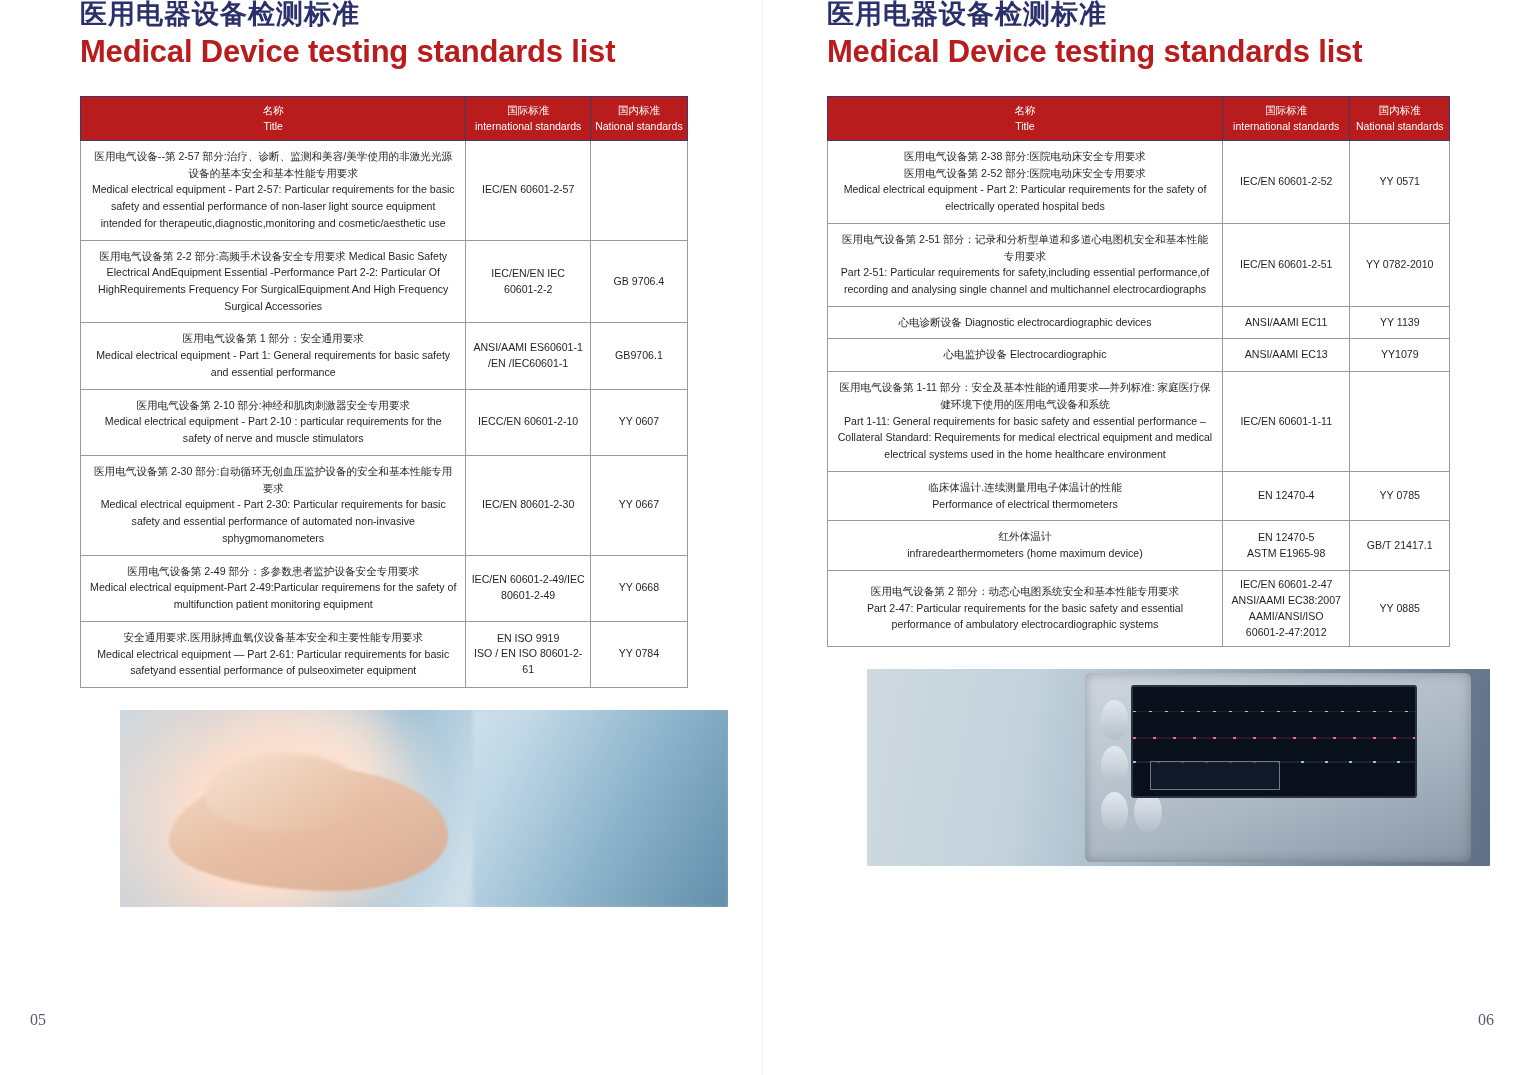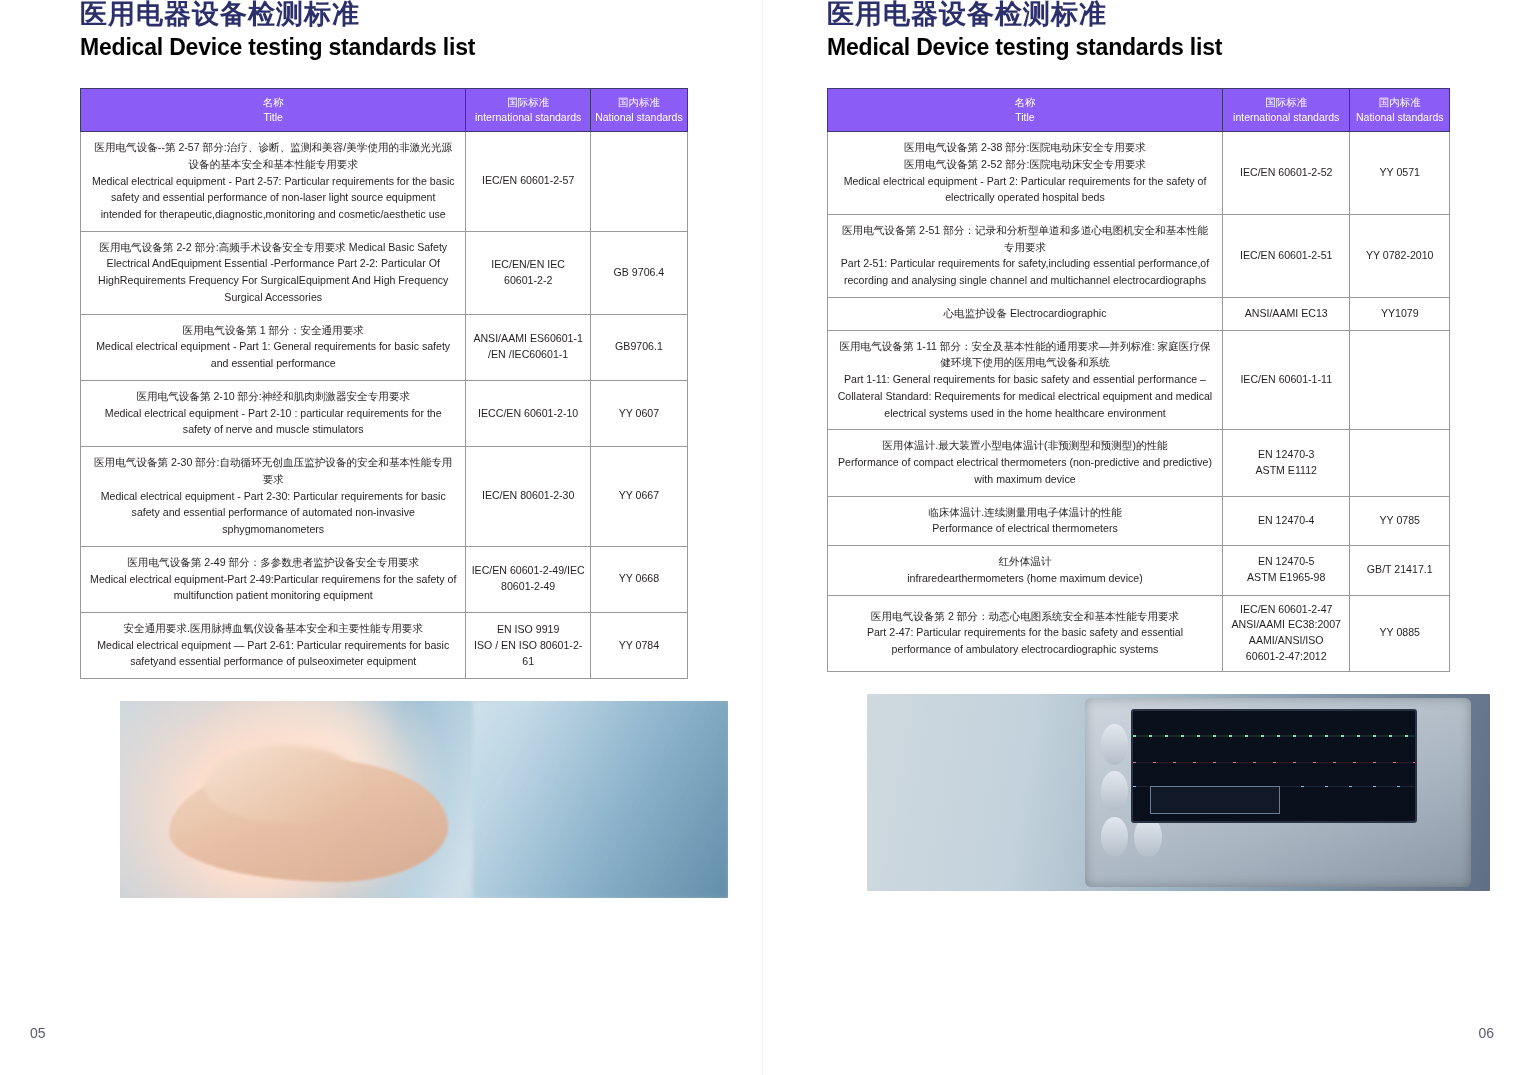--- a/index.html
+++ b/index.html
@@ -32,42 +32,42 @@
 
   .title-cn {
     font-size: 27px;
     font-weight: bold;
     color: #2b2f6b;
     letter-spacing: 1px;
     margin: 0;
     line-height: 1.05;
   }
   .title-en {
-    font-size: 23px;
+    font-size: 31px;
     font-weight: bold;
-    color: #000000;
+    color: #b91c1c;
     margin: 0;
     padding-top: 7px;
     letter-spacing: -0.2px;
     line-height: 1.1;
   }
 
   table.std {
     width: 100%;
     border-collapse: collapse;
     margin-top: 27px;
     table-layout: fixed;
   }
   table.std th, table.std td {
     border: 1px solid #9a9a9a;
     vertical-align: middle;
     text-align: center;
   }
   table.std thead th {
-    background: #8b5cf6;
+    background: #b91c1c;
     color: #ffffff;
     border: 1px solid #3a3a6e;
     font-weight: normal;
     padding: 6px 4px;
     text-align: center;
     font-size: 10.5px;
     line-height: 1.45;
   }
   thead th .hdr-cn { display: block; font-size: 10.5px; }
   thead th .hdr-en { display: block; font-size: 10.5px; }
@@ -179,23 +179,24 @@
     grid-template-columns: 1fr 1fr;
     gap: 6px;
   }
   .key {
     background: linear-gradient(180deg, #e2e8ee, #b4bec9);
     border-radius: 50%;
   }
 
   .folio {
     position: absolute;
-    bottom: 34px;
-    font-size: 14px;
+    bottom: 46px;
+    font-size: 16px;
     color: #5a5a6e;
+    font-family: Liberation Serif, serif;
   }
   .folio-left { left: 30px; }
   .folio-right { right: 30px; }
 
   .gutter {
     position: absolute;
     left: 762px;
     top: 0;
     width: 1px;
     height: 1075px;
@@ -382,49 +383,47 @@
               </td>
               <td class="mid-cell">
                 <span class="cell-line">IEC/EN 60601-2-51</span>
               </td>
               <td class="nat-cell">
                 <span class="cell-line">YY 0782-2010</span>
               </td>
             </tr>
             <tr>
               <td class="title-cell">
+                <span class="cell-line">心电诊断设备 Diagnostic electrocardiographic devices</span>
+              </td>
+              <td class="mid-cell">
+                <span class="cell-line">ANSI/AAMI EC11</span>
+              </td>
+              <td class="nat-cell">
+                <span class="cell-line">YY 1139</span>
+              </td>
+            </tr>
+            <tr>
+              <td class="title-cell">
                 <span class="cell-line">心电监护设备 Electrocardiographic</span>
               </td>
               <td class="mid-cell">
                 <span class="cell-line">ANSI/AAMI EC13</span>
               </td>
               <td class="nat-cell">
                 <span class="cell-line">YY1079</span>
               </td>
             </tr>
             <tr>
               <td class="title-cell">
                 <span class="cell-line">医用电气设备第 1-11 部分：安全及基本性能的通用要求—并列标准: 家庭医疗保健环境下使用的医用电气设备和系统</span>
                 <span class="cell-line">Part 1-11: General requirements for basic safety and essential performance – Collateral Standard: Requirements for medical electrical equipment and medical electrical systems used in the home healthcare environment</span>
               </td>
               <td class="mid-cell">
                 <span class="cell-line">IEC/EN 60601-1-11</span>
-              </td>
-              <td class="nat-cell">
-                <span class="cell-line"></span>
-              </td>
-            </tr>
-            <tr>
-              <td class="title-cell">
-                <span class="cell-line">医用体温计.最大装置小型电体温计(非预测型和预测型)的性能</span>
-                <span class="cell-line">Performance of compact electrical thermometers (non-predictive and predictive) with maximum device</span>
-              </td>
-              <td class="mid-cell">
-                <span class="cell-line">EN 12470-3</span>
-                <span class="cell-line">ASTM E1112</span>
               </td>
               <td class="nat-cell">
                 <span class="cell-line"></span>
               </td>
             </tr>
             <tr>
               <td class="title-cell">
                 <span class="cell-line">临床体温计.连续测量用电子体温计的性能</span>
                 <span class="cell-line">Performance of electrical thermometers</span>
               </td>

